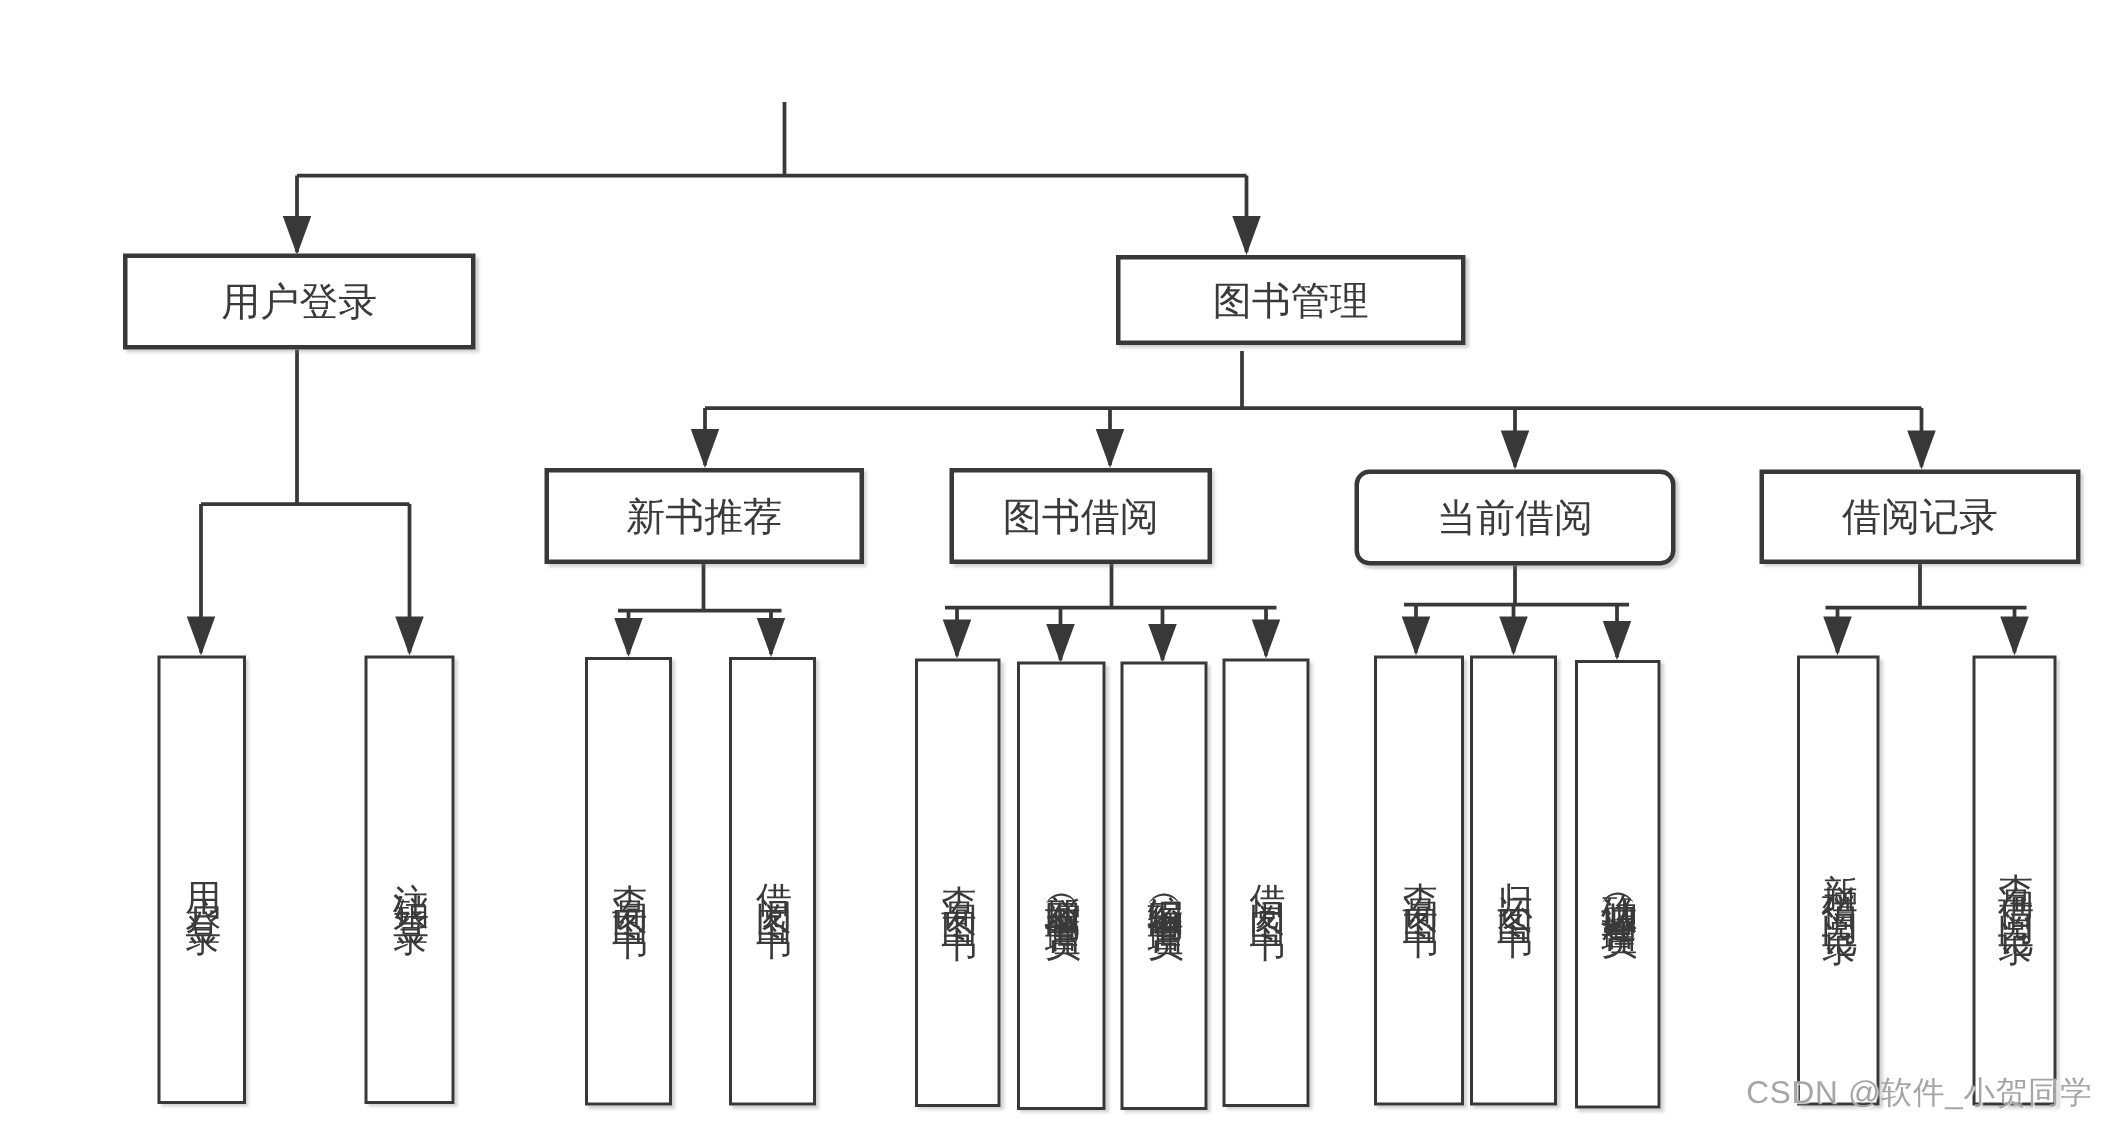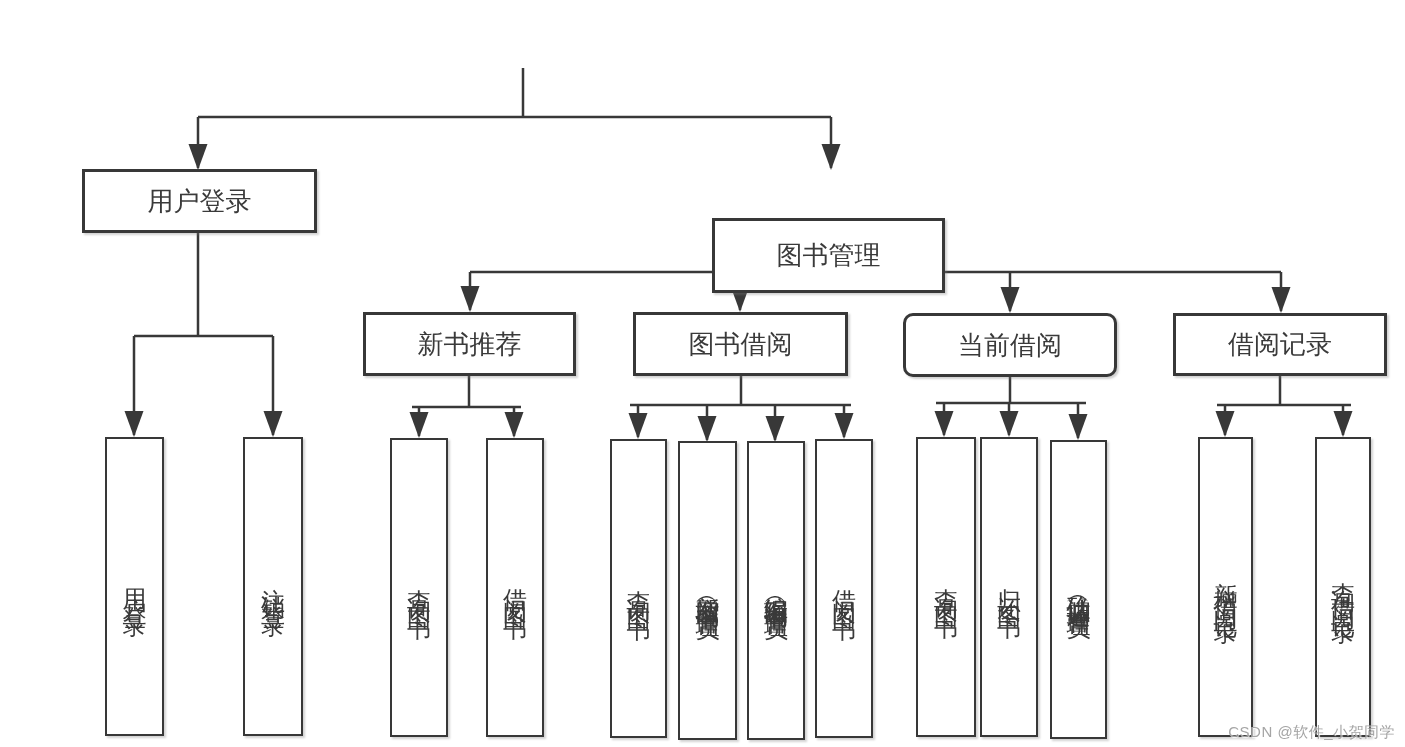--- a/index.html
+++ b/index.html
@@ -24,21 +24,21 @@
   .vnode{border-width:2px;}
   .vtext{
     writing-mode:vertical-rl;text-orientation:mixed;
     font-size:24px;line-height:1;white-space:nowrap;
   }
   .sp4{letter-spacing:9px;}
   .sp6{letter-spacing:8px;}
   .sp9{letter-spacing:3px;}
   .watermark{
     position:absolute;right:10px;bottom:5px;z-index:2;
-    font-size:15px;color:var(--wm);letter-spacing:0.5px;
+    font-size:21px;color:var(--wm);letter-spacing:0.5px;
     text-shadow:1px 1px 1px rgba(255,255,255,0.9);
   }
 </style>
 </head>
 <body>
 
 <div class="canvas">
 
   <svg class="connectors" width="1405" height="747" viewBox="0 0 1405 747">
     <g stroke="currentColor" stroke-width="2.5" fill="none">
@@ -77,28 +77,28 @@
       <polygon points="1068.5,414 1087.5,414 1078,440"></polygon>
       <polygon points="1215.5,411 1234.5,411 1225,437"></polygon>
       <polygon points="1333.5,411 1352.5,411 1343,437"></polygon>
     </g>
   </svg>
 
 
   <div class="node" style="left:82px;top:169px;width:235px;height:64px;">
     <span>用户登录</span>
   </div>
-  <div class="node" style="left:712px;top:170px;width:233px;height:75px;margin-top:48px;">
+  <div class="node" style="left:744px;top:170px;width:233px;height:60px;">
     <span>图书管理</span>
   </div>
 
   <div class="node" style="left:363px;top:312px;width:213px;height:64px;justify-content:center;">
     <span>新书推荐</span>
   </div>
-  <div class="node" style="left:633px;top:312px;width:215px;height:64px;">
+  <div class="node" style="left:633px;top:312px;width:175px;height:64px;">
     <span>图书借阅</span>
   </div>
   <div class="node" style="left:903px;top:313px;width:214px;height:64px;border-radius:10px;">
     <span>当前借阅</span>
   </div>
   <div class="node" style="left:1173px;top:313px;width:214px;height:63px;">
     <span>借阅记录</span>
   </div>
 
   <div class="node vnode" style="left:105px;top:437px;width:59px;height:299px;">

